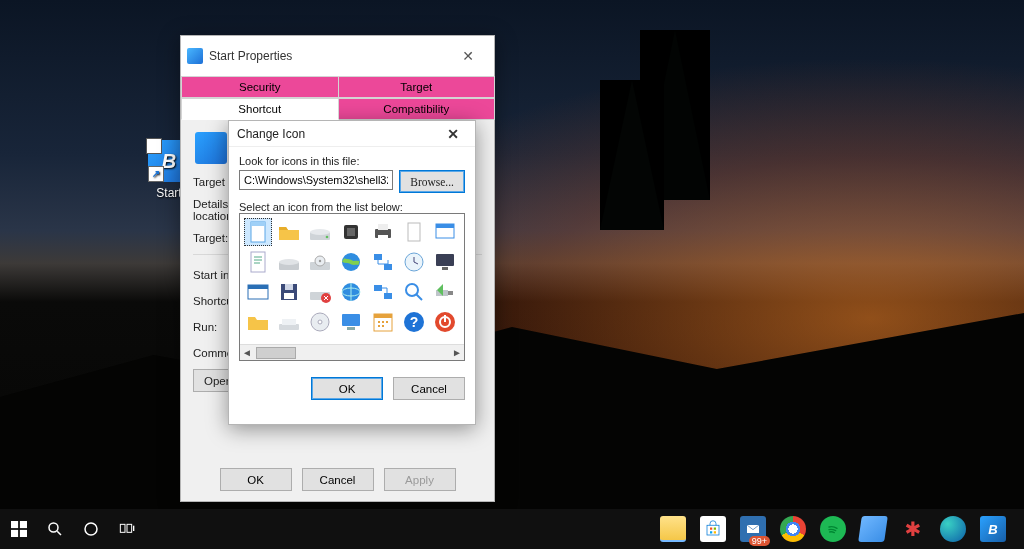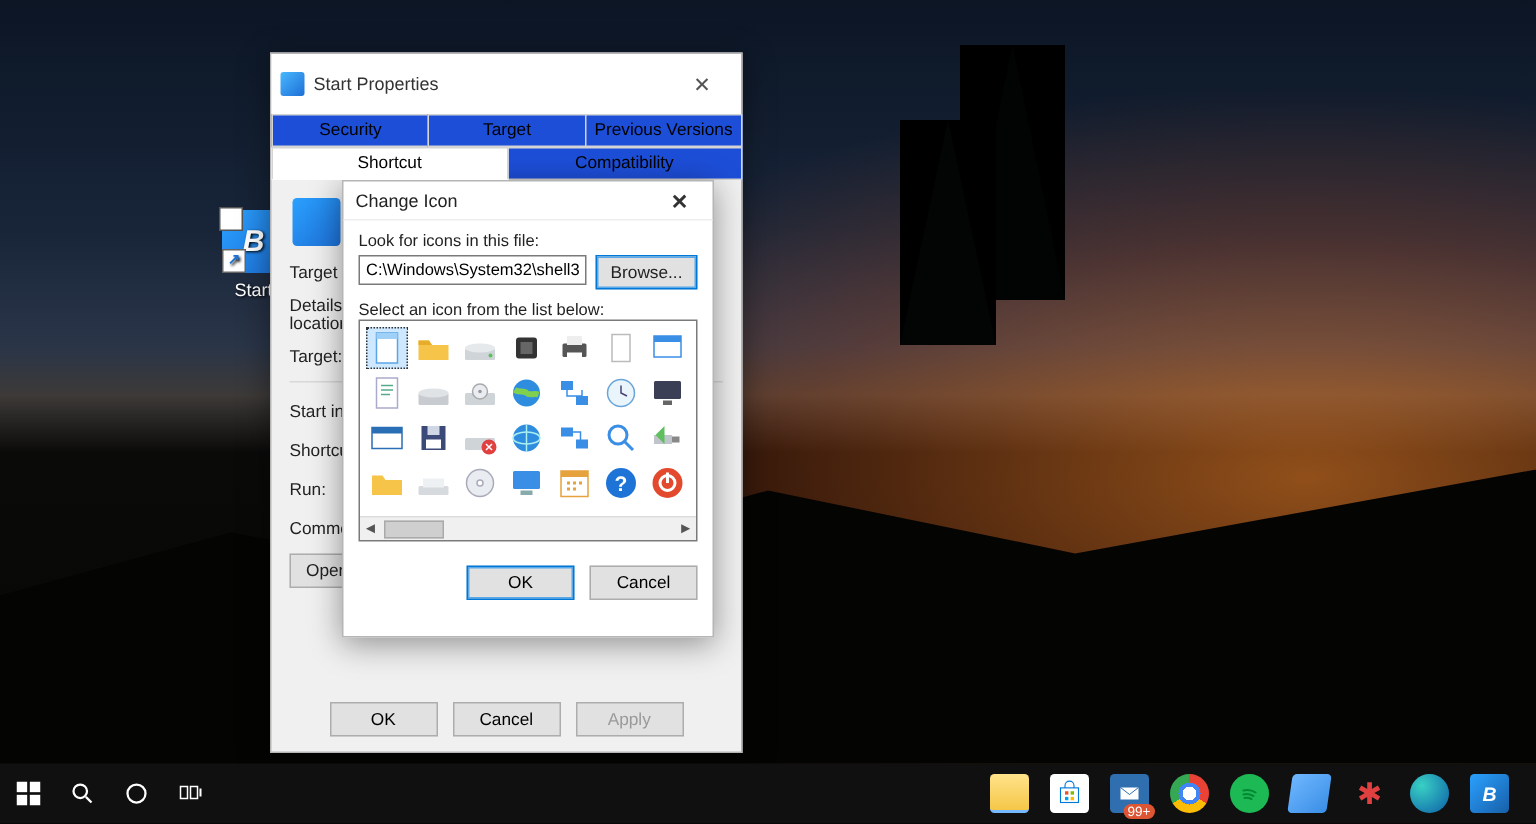--- a/index.html
+++ b/index.html
@@ -21,21 +21,21 @@
   .desktop-icon .ico::after { content:""; position:absolute; left:-2px; top:-2px; width:14px; height:14px; background:#fff; border:1px solid #555; display:flex; align-items:center; justify-content:center; font-size:10px; }
   .desktop-icon .shortcut-arrow { position:absolute; left:0; bottom:0; width:16px; height:16px; background:#fff; border:1px solid #666; font-size:10px; line-height:14px; color:#1b74d6; }
 
   .window { position:absolute; background:#fff; border:1px solid #b5b5b5; box-shadow:0 4px 20px rgba(0,0,0,.4); }
   .props { left:180px; top:35px; width:315px; height:467px; background:#f0f0f0; }
   .props .titlebar { height:40px; background:#fff; display:flex; align-items:center; padding:0 6px; font-size:12px; color:#333; }
   .props .titlebar .tico { width:16px; height:16px; margin-right:6px; background:linear-gradient(135deg,#49b7ff,#1d6fd6); border-radius:2px; }
   .props .titlebar .close { margin-left:auto; width:40px; text-align:center; font-size:14px; color:#555; }
   .tabs { background:#f7f7f7; }
   .tabrow { display:flex; font-size:11.5px; }
-  .tab { flex:1; text-align:center; padding:4px 2px; border:1px solid #d4d4d4; background:#1d4ed8; margin-right:-1px; cursor:default; }
+  .tab { flex:1; text-align:center; padding:4px 2px; border:1px solid #d4d4d4; background:#ec4899; margin-right:-1px; cursor:default; }
   .tab.active { background:#fff; border-bottom-color:#fff; position:relative; z-index:1; }
   .propbody { padding:10px 12px; font-size:11.5px; color:#222; }
   .propbody .rowi { display:flex; align-items:center; gap:10px; margin-bottom:6px; min-height:20px; }
   .propbody .appico { width:32px; height:32px; margin:2px 0 8px 2px; background:linear-gradient(135deg,#2aa1ff,#1d6fd6); border-radius:3px; }
   .propbody .lbl { width:70px; }
   .propbody hr { border:none; border-top:1px solid #d8d8d8; margin:6px 0 10px; }
   .btnrow { position:absolute; left:0; right:0; bottom:10px; display:flex; justify-content:center; gap:10px; }
   .btn { min-width:72px; height:23px; background:#e1e1e1; border:1px solid #adadad; font-size:11.5px; display:inline-flex; align-items:center; justify-content:center; padding:0 10px; }
   .btn.disabled { color:#9a9a9a; }
   .btn.default { border:1px solid #0078d7; box-shadow:inset 0 0 0 1px #5ba8e8; }
@@ -90,21 +90,20 @@
 <div class="window props">
   <div class="titlebar">
     <div class="tico"></div>
     <span>Start Properties</span>
     <div class="close">✕</div>
   </div>
   <div class="tabs">
     <div class="tabrow">
       <div class="tab">Security</div>
       <div class="tab">Target</div>
-      <div class="tab">Previous Versions</div>
     </div>
     <div class="tabrow">
       <div class="tab active">Shortcut</div>
       <div class="tab">Compatibility</div>
     </div>
   </div>
   <div class="propbody">
     <div class="appico"></div>
     <div class="rowi">
         <span class="lbl">Target type:</span>
@@ -143,21 +142,21 @@
 
 <div class="window changeicon">
   <div class="titlebar2">
     <span>Change Icon</span>
     <div class="close">✕</div>
   </div>
   <div class="cibody">
     <div>Look for icons in this file:</div>
     <div class="pathrow">
       <input type="text" value="C:\Windows\System32\shell32.dll" style="">
-      <div class="btn default" style="min-width:62px;">Browse...</div>
+      <div class="btn default" style="min-width:62px;font-family:Liberation Serif, serif;">Browse...</div>
     </div>
     <div>Select an icon from the list below:</div>
     <div class="iconlist">
       <div class="iconwrap">
 
         <div class="iconcell sel">
             <svg viewBox="0 0 24 24">
               <rect x="5" y="2" width="14" height="20" fill="#fff" stroke="#5aa5e6"></rect>
               <rect x="5" y="2" width="14" height="4" fill="#9fd0f7"></rect>
             </svg>

